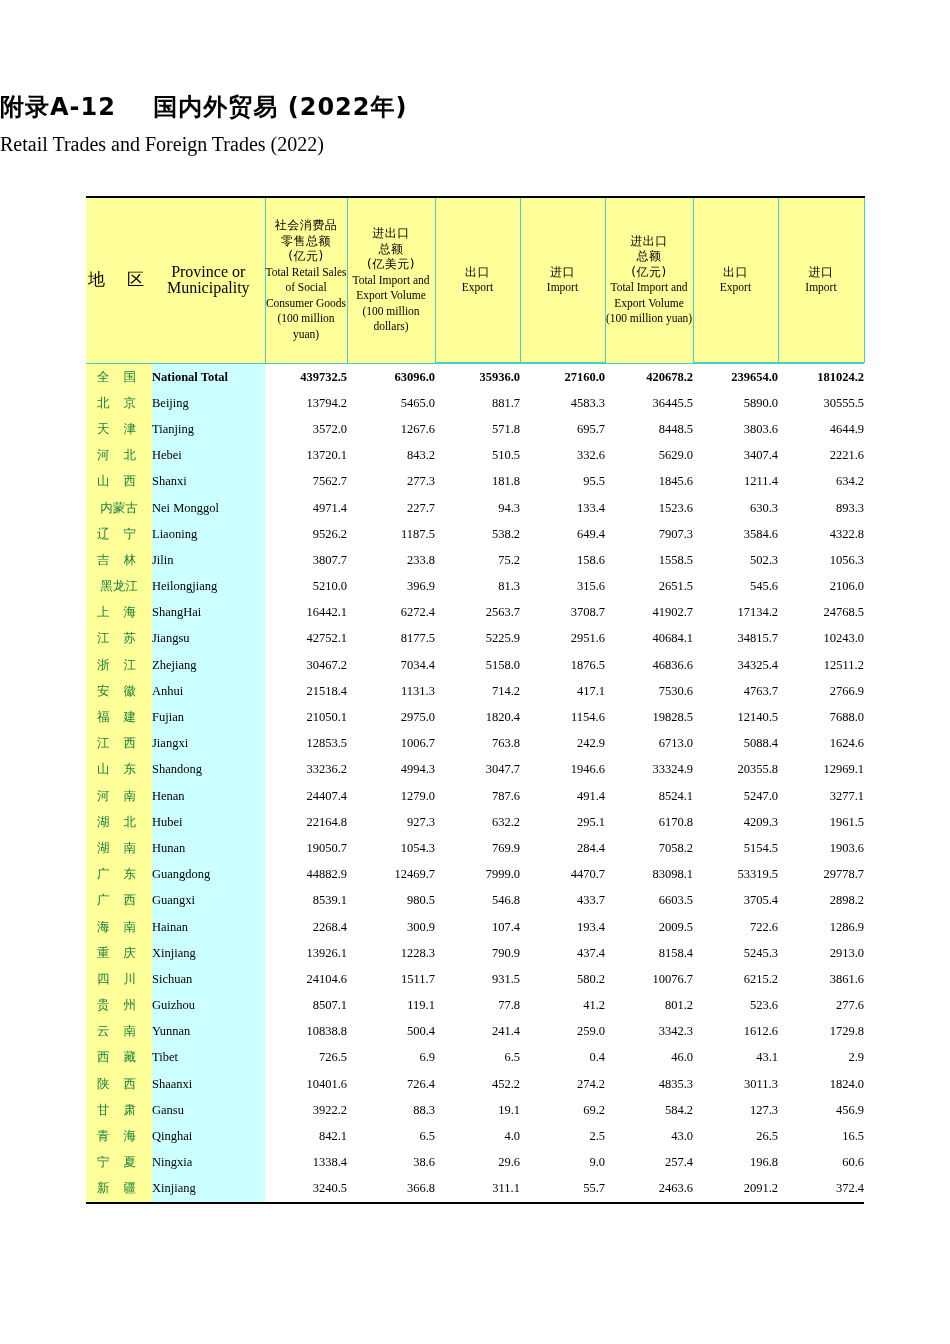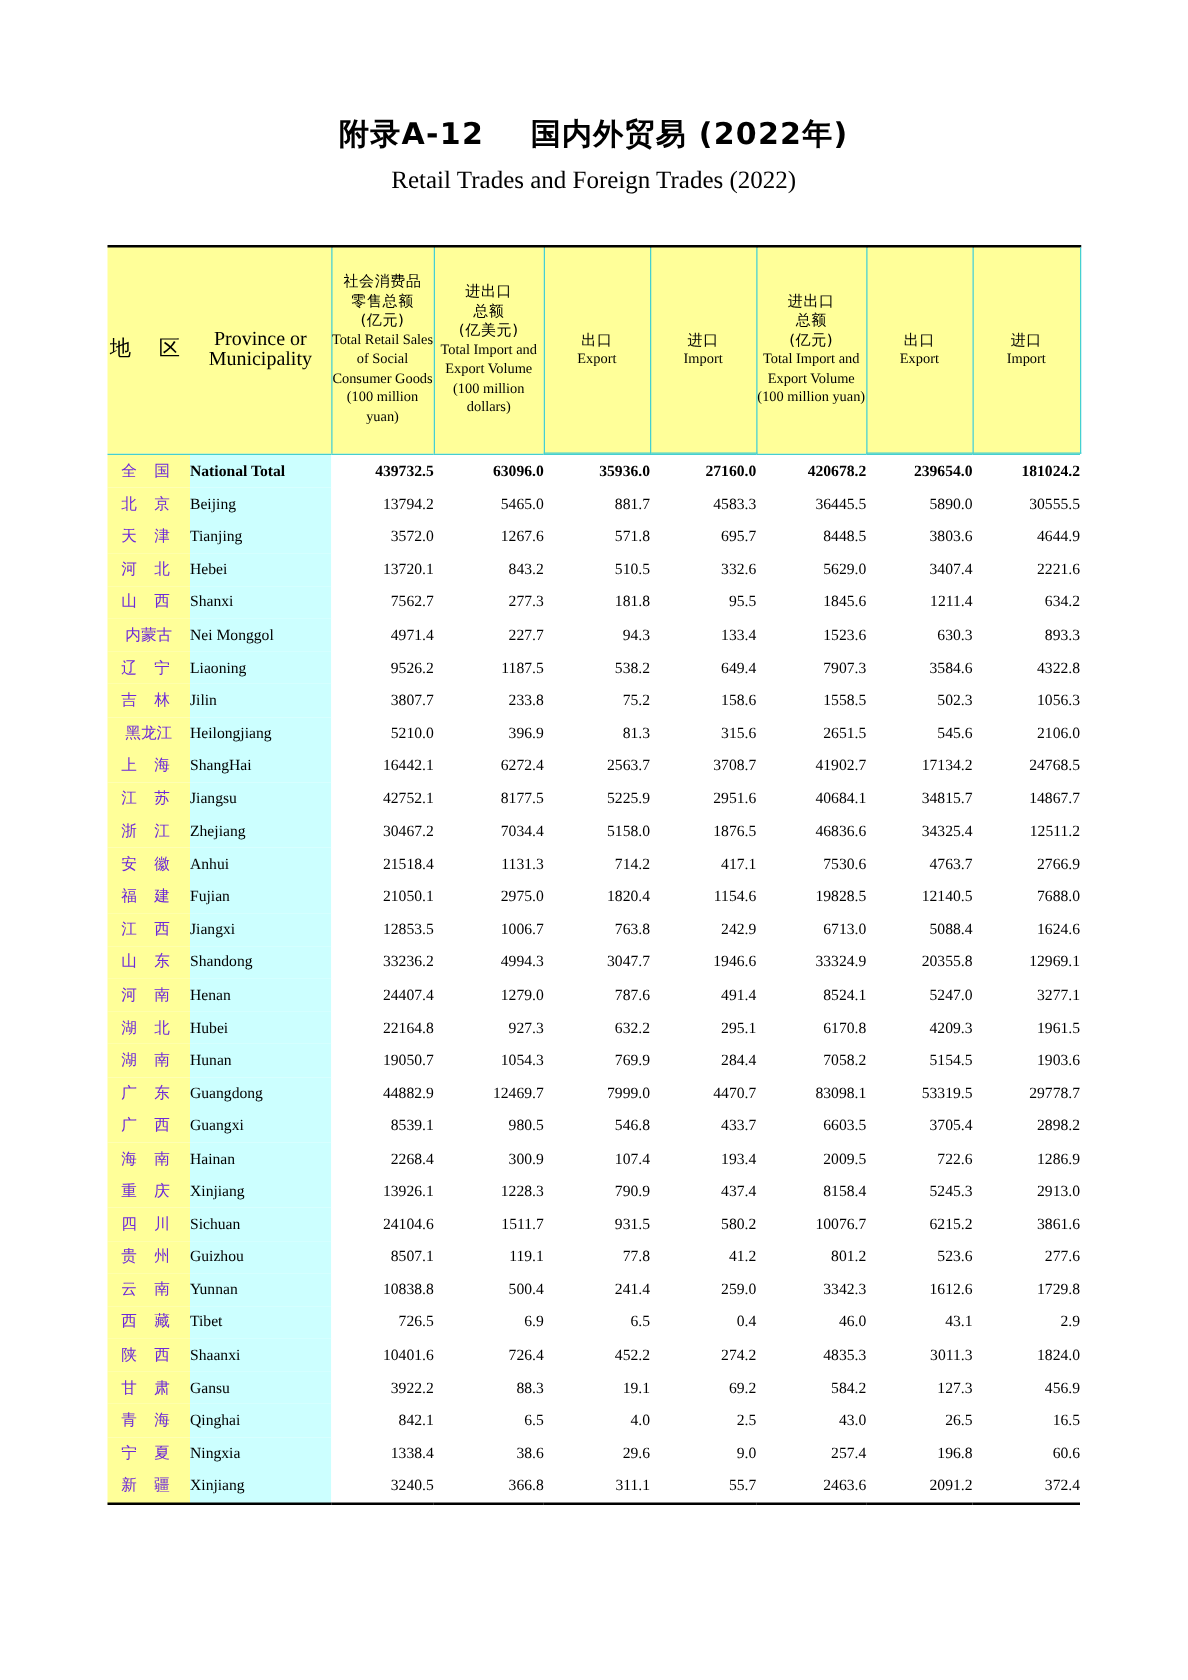--- a/index.html
+++ b/index.html
@@ -12,21 +12,20 @@
     height: 1344px;
     font-family: "Liberation Serif", "DejaVu Serif", serif;
     color: #000000;
     position: relative;
     overflow: hidden;
   }
 
   
   .titles {
     margin-top: 92px;
-    text-align: center;
   }
   .title-cn {
     font-family: "DejaVu Sans", "Liberation Sans", sans-serif;
     font-size: 24px;
     font-weight: bold;
     letter-spacing: 1px;
     line-height: 1.25;
     white-space: pre;
   }
   .title-en {
@@ -106,21 +105,21 @@
     height: 26.2px;
     font-size: 12.5px;
   }
   td.cn-name {
     background: #FFFF99;
     font-family: "DejaVu Sans", "Liberation Sans", sans-serif;
     font-size: 12.5px;
     text-align: center;
     letter-spacing: 5px;
     padding-left: 5px;
-    color: #6d28d9;
+    color: #15803d;
   }
   td.cn-name span.tight {
     letter-spacing: 0px;
   }
   td.en-name {
     background: #CCFFFF;
     font-family: "Liberation Serif", "DejaVu Serif", serif;
     font-size: 12.5px;
     text-align: left;
     padding-left: 11px;
@@ -329,21 +328,21 @@
         </tr>
         <tr class="row">
           <td class="cn-name">江 苏</td>
           <td class="en-name">Jiangsu</td>
           <td class="num">42752.1</td>
           <td class="num">8177.5</td>
           <td class="num">5225.9</td>
           <td class="num">2951.6</td>
           <td class="num">40684.1</td>
           <td class="num">34815.7</td>
-          <td class="num">14867.7</td>
+          <td class="num">10243.0</td>
         </tr>
         <tr class="row">
           <td class="cn-name">浙 江</td>
           <td class="en-name">Zhejiang</td>
           <td class="num">30467.2</td>
           <td class="num">7034.4</td>
           <td class="num">5158.0</td>
           <td class="num">1876.5</td>
           <td class="num">46836.6</td>
           <td class="num">34325.4</td>

